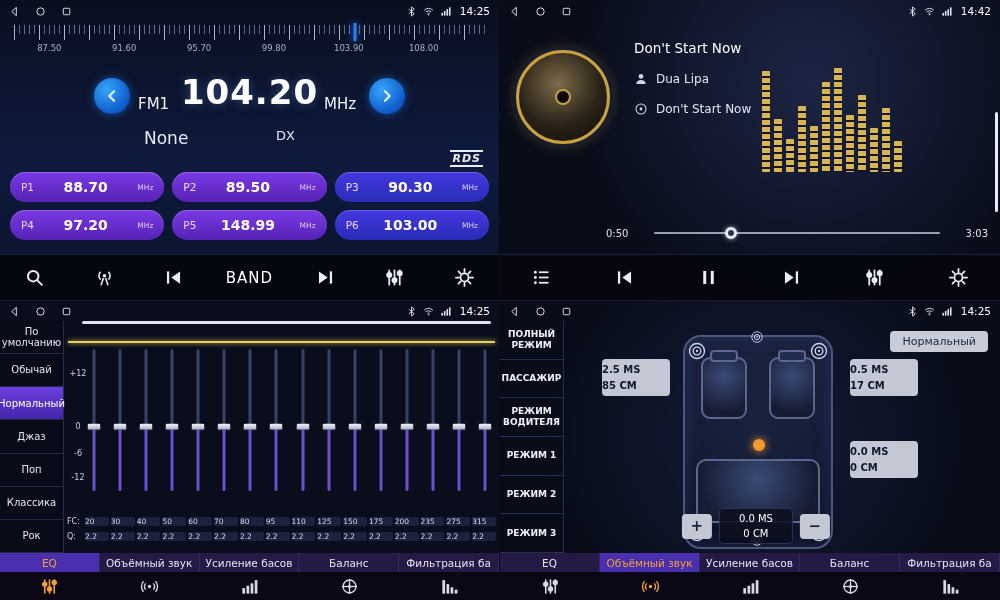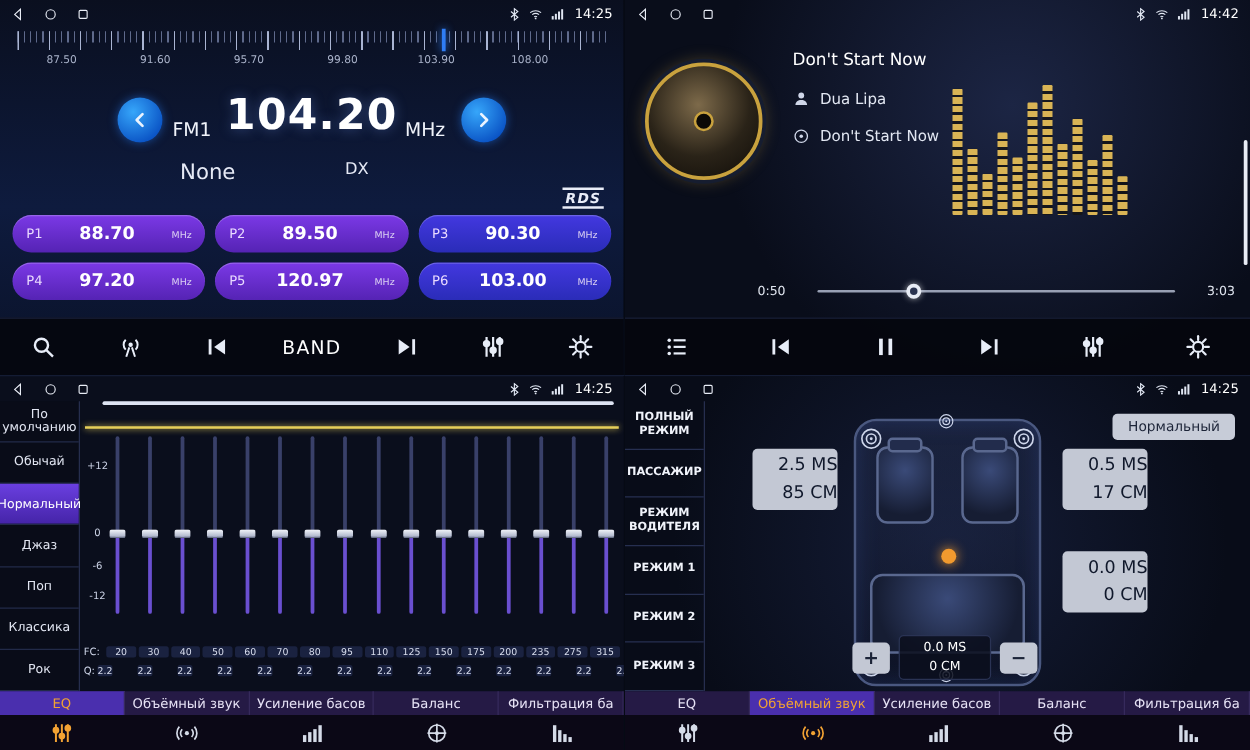--- a/index.html
+++ b/index.html
@@ -75,21 +75,21 @@
   .eq-scrollbar{position:absolute;left:18px;right:8px;top:0;height:3px;background:#dde3f2;border-radius:2px}
   .eq-curve{position:absolute;left:4px;right:4px;top:20px;height:2px;background:#e6cf5a;box-shadow:0 0 5px #e6cf5a}
   .eq-gains{position:absolute;left:0;top:28px;bottom:62px;width:20px}
   .gain-label{position:absolute;left:5px;width:18px;text-align:center;font-size:8px;color:#ccd3e6;transform:translateY(-50%)}
   .eq-sliders{position:absolute;left:22px;right:6px;top:28px;bottom:62px;display:flex;justify-content:space-between}
   .eq-band{position:relative;width:15px}
   .eq-track{position:absolute;left:50%;top:0;bottom:0;width:3px;transform:translateX(-50%);border-radius:2px;background:linear-gradient(180deg,#394069 0 55%,#6a4fd0 55%)}
   .eq-knob{position:absolute;left:50%;width:13px;height:7px;transform:translate(-50%,-50%);border-radius:2px;background:linear-gradient(180deg,#f4f6fb,#aab2c8);border-bottom:1px solid #6a7288}
   .eq-row{position:absolute;left:3px;right:3px;display:flex;gap:2px;align-items:center;height:12px}
   .eq-row-label{width:16px;font-size:8px;color:#ccd3e6}
-  .fc-cell{flex:1;text-align:center;font-size:7.5px;background:#1a2240;border-radius:2px;color:#d8dded;padding:0 0;overflow:hidden}
+  .fc-cell{flex:1;font-size:7.5px;background:#1a2240;border-radius:2px;color:#d8dded;padding:0 0;overflow:hidden}
 
   
   .tabbar{position:absolute;left:0;right:0;bottom:0;height:47px}
   .tab-labels{display:flex;height:19px;background:#251a45}
   .tab-label{flex:1;display:flex;align-items:center;justify-content:center;font-size:10.5px;color:#e6e2f5;border-right:1px solid #362a5c;white-space:nowrap;overflow:hidden}
   .tab-label.active{background:#4a2fae;color:#f0a233}
   .tab-icons{display:flex;height:28px;background:#0b0816;align-items:center}
   .tab-icon{flex:1;display:flex;align-items:center;justify-content:center;color:#d5dbe8;height:100%}
   .tab-icon.active{color:#f2a233}
   .tab-icon .icn{width:19px;height:19px}
@@ -103,21 +103,21 @@
   .seat.fl{left:16px;top:20px;width:46px;height:62px}
   .seat.fr{left:84px;top:20px;width:46px;height:62px}
   .seat.bench{left:11px;top:122px;width:124px;height:64px;border-radius:10px}
   .seat.fl::before,.seat.fr::before{content:"";position:absolute;left:50%;top:-9px;transform:translateX(-50%);width:24px;height:8px;border:2px solid #5a688f;border-radius:4px;background:#222c4c}
   .spk{position:absolute;width:20px;height:20px;color:#cdd5ea}
   .spk.sm{width:14px;height:14px}
   .spk.tl{left:2px;top:4px}.spk.tr{left:124px;top:4px}
   .spk.bl{left:2px;top:186px}.spk.br{left:124px;top:186px}
   .spk.fc{left:65px;top:-7px}.spk.rc{left:65px;top:196px}
   .cdot{position:absolute;left:68px;top:102px;width:12px;height:12px;border-radius:50%;background:#f29a2e;box-shadow:0 0 9px #f29a2e}
-  .delay-box{position:absolute;width:68px;background:#c3c8d4;color:#10182b;border-radius:4px;text-align:right;font-size:14px;font-weight:normal;padding:3px 0;line-height:1.55}
+  .delay-box{position:absolute;width:68px;background:#c3c8d4;color:#10182b;border-radius:4px;text-align:left;font-size:10px;font-weight:bold;padding:3px 0;line-height:1.55}
   .delay-box span{display:block}
   .db-fl{left:102px;top:58px}.db-fr{left:350px;top:58px}
   .db-rl{left:102px;top:140px}.db-rr{left:350px;top:140px}
   .center-ctl{position:absolute;left:50%;transform:translateX(-46%);bottom:56px;display:flex;align-items:center;gap:7px}
   .ctl-btn{width:30px;height:25px;background:#c3c8d4;color:#1c2438;border-radius:4px;display:flex;align-items:center;justify-content:center;font-size:15px;font-weight:bold}
   .ctl-val{background:rgba(10,14,28,.85);border:1px solid #2a3354;border-radius:4px;padding:2px 11px;text-align:center;font-size:10px;line-height:1.5;min-width:74px;color:#fff}
   .ctl-val span{display:block}
 </style>
 </head>
 <body>
@@ -222,21 +222,21 @@
           <span class="p-freq">90.30</span>
           <span class="p-unit">MHz</span>
         </div>
         <div class="preset">
           <span class="p-label">P4</span>
           <span class="p-freq">97.20</span>
           <span class="p-unit">MHz</span>
         </div>
         <div class="preset">
           <span class="p-label">P5</span>
-          <span class="p-freq">120.97</span>
+          <span class="p-freq">148.99</span>
           <span class="p-unit">MHz</span>
         </div>
         <div class="preset">
           <span class="p-label">P6</span>
           <span class="p-freq">103.00</span>
           <span class="p-unit">MHz</span>
         </div>
       </div>
 
     <div class="toolbar" id="radio-toolbar">
@@ -619,21 +619,21 @@
             <span class="fc-cell">150</span>
             <span class="fc-cell">175</span>
             <span class="fc-cell">200</span>
             <span class="fc-cell">235</span>
             <span class="fc-cell">275</span>
             <span class="fc-cell">315</span>
           </div>
       </div>
       <div class="eq-row" style="bottom:11px">
         <span class="eq-row-label">Q:</span>
-        <div style="display:flex;flex:1;gap:20px" id="eq-q">
+        <div style="display:flex;flex:1;gap:2px" id="eq-q">
             <span class="fc-cell">2.2</span>
             <span class="fc-cell">2.2</span>
             <span class="fc-cell">2.2</span>
             <span class="fc-cell">2.2</span>
             <span class="fc-cell">2.2</span>
             <span class="fc-cell">2.2</span>
             <span class="fc-cell">2.2</span>
             <span class="fc-cell">2.2</span>
             <span class="fc-cell">2.2</span>
             <span class="fc-cell">2.2</span>

